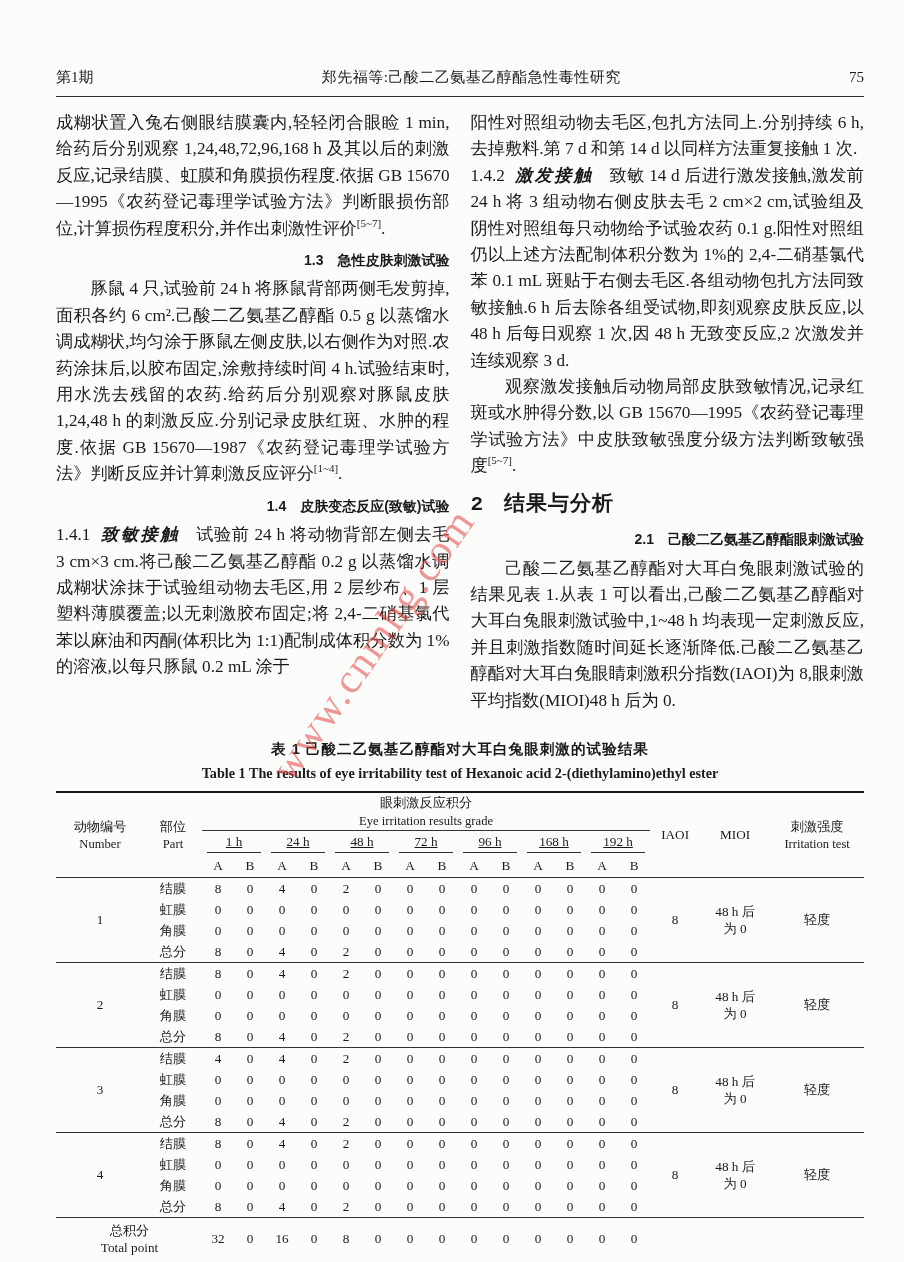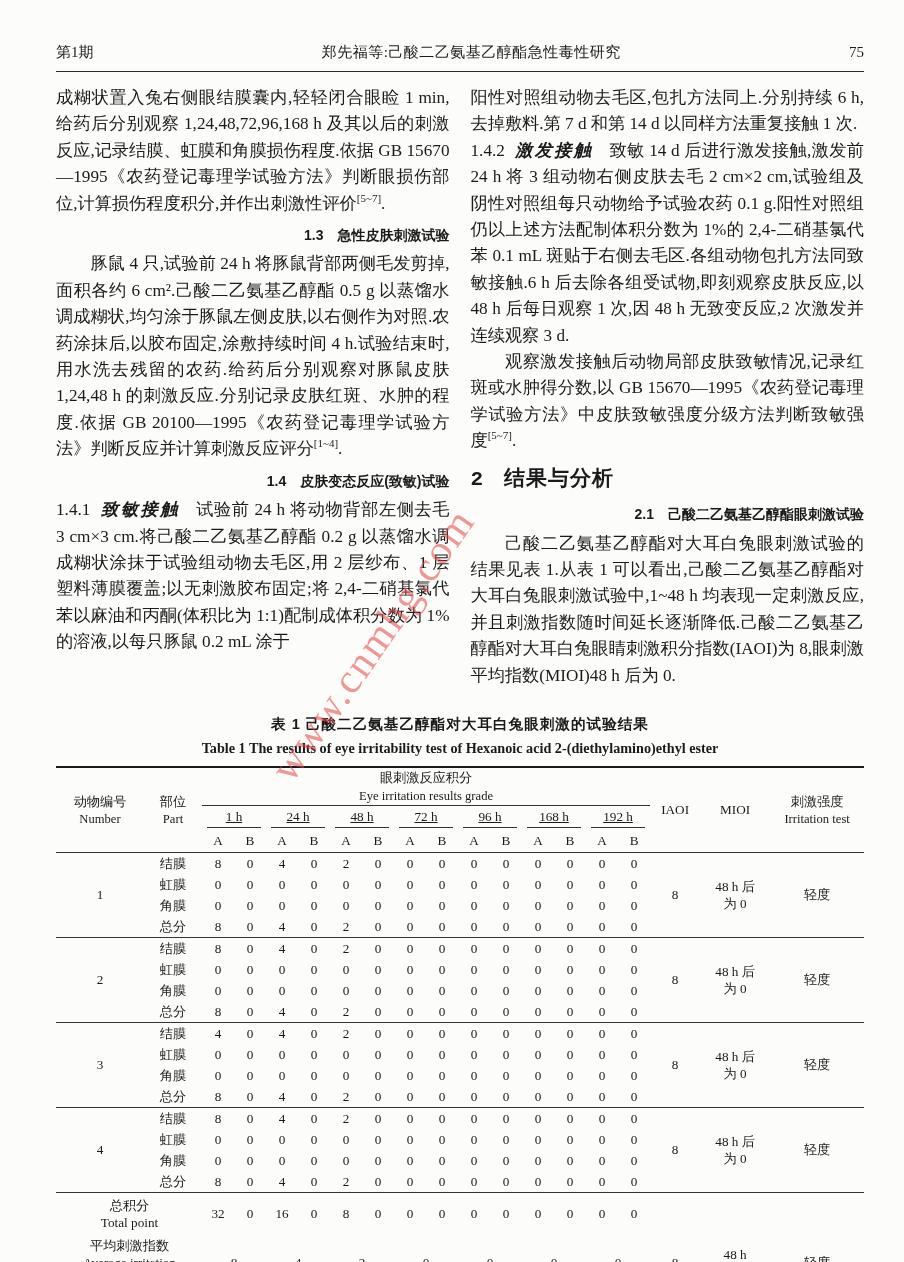--- a/index.html
+++ b/index.html
@@ -1,19 +1,19 @@
 <!DOCTYPE html>
 <html><head>
 <meta charset="utf-8">
 <style>
   html,body{margin:0;padding:0;background:#e8e8e6;}
   .page{
     position:relative;width:904px;height:1262px;margin:0 auto;
     background:#fcfcfa;color:#1a1a1a;box-sizing:border-box;
-    padding:43px 40px 0 56px;overflow:hidden;
+    padding:68px 40px 0 56px;overflow:hidden;
     font-family:"Liberation Serif","DejaVu Serif",serif;
   }
   
   .running-head{display:flex;align-items:baseline;font-size:15px;}
   .running-head .mid{flex:1;text-align:center;letter-spacing:.5px;}
   .head-rule{border:none;border-top:1.6px solid #2a2a2a;margin:9px 0 0 0;}
 
   
   .columns{display:flex;gap:21px;margin-top:13px;}
   .col{width:393.5px;font-size:17.2px;line-height:26.4px;text-align:justify;}
@@ -76,21 +76,21 @@
     <span>75</span>
   </div>
   <hr class="head-rule">
 
   <div class="watermark">www.cnmhg.com</div>
 
   <div class="columns">
     <div class="col">
       <p><span>成糊状置入兔右侧眼结膜囊内,轻轻闭合眼睑 1 min,给药后分别观察 1,24,48,72,96,168 h 及其以后的刺激反应,记录结膜、虹膜和角膜损伤程度.依据 GB 15670—1995《农药登记毒理学试验方法》判断眼损伤部位,计算损伤程度积分,并作出刺激性评价</span><sup>[5~7]</sup><span>.</span></p>
       <div class="sec-head"><span class="num">1.3</span><span>急性皮肤刺激试验</span></div>
-      <p class="indent"><span>豚鼠 4 只,试验前 24 h 将豚鼠背部两侧毛发剪掉,面积各约 6 cm².己酸二乙氨基乙醇酯 0.5 g 以蒸馏水调成糊状,均匀涂于豚鼠左侧皮肤,以右侧作为对照.农药涂抹后,以胶布固定,涂敷持续时间 4 h.试验结束时,用水洗去残留的农药.给药后分别观察对豚鼠皮肤 1,24,48 h 的刺激反应.分别记录皮肤红斑、水肿的程度.依据 GB 20100—1995《农药登记毒理学试验方法》判断反应并计算刺激反应评分</span><sup>[1~4]</sup><span>.</span></p>
+      <p class="indent"><span>豚鼠 4 只,试验前 24 h 将豚鼠背部两侧毛发剪掉,面积各约 6 cm².己酸二乙氨基乙醇酯 0.5 g 以蒸馏水调成糊状,均匀涂于豚鼠左侧皮肤,以右侧作为对照.农药涂抹后,以胶布固定,涂敷持续时间 4 h.试验结束时,用水洗去残留的农药.给药后分别观察对豚鼠皮肤 1,24,48 h 的刺激反应.分别记录皮肤红斑、水肿的程度.依据 GB 15670—1987《农药登记毒理学试验方法》判断反应并计算刺激反应评分</span><sup>[1~4]</sup><span>.</span></p>
       <div class="sec-head"><span class="num">1.4</span><span>皮肤变态反应(致敏)试验</span></div>
       <p><span class="runin-num">1.4.1</span><span class="runin-title">致敏接触</span><span>试验前 24 h 将动物背部左侧去毛 3 cm×3 cm.将己酸二乙氨基乙醇酯 0.2 g 以蒸馏水调成糊状涂抹于试验组动物去毛区,用 2 层纱布、1 层塑料薄膜覆盖;以无刺激胶布固定;将 2,4-二硝基氯代苯以麻油和丙酮(体积比为 1:1)配制成体积分数为 1%的溶液,以每只豚鼠 0.2 mL 涂于</span></p>
     </div>
 
     <div class="col">
       <p>阳性对照组动物去毛区,包扎方法同上.分别持续 6 h,去掉敷料.第 7 d 和第 14 d 以同样方法重复接触 1 次.</p>
       <p><span class="runin-num">1.4.2</span><span class="runin-title">激发接触</span><span>致敏 14 d 后进行激发接触,激发前 24 h 将 3 组动物右侧皮肤去毛 2 cm×2 cm,试验组及阴性对照组每只动物给予试验农药 0.1 g.阳性对照组仍以上述方法配制体积分数为 1%的 2,4-二硝基氯代苯 0.1 mL 斑贴于右侧去毛区.各组动物包扎方法同致敏接触.6 h 后去除各组受试物,即刻观察皮肤反应,以 48 h 后每日观察 1 次,因 48 h 无致变反应,2 次激发并连续观察 3 d.</span></p>
       <p class="indent"><span>观察激发接触后动物局部皮肤致敏情况,记录红斑或水肿得分数,以 GB 15670—1995《农药登记毒理学试验方法》中皮肤致敏强度分级方法判断致敏强度</span><sup>[5~7]</sup><span>.</span></p>
       <div class="h2-head"><span class="num">2</span><span>结果与分析</span></div>
       <div class="sec-head"><span class="num">2.1</span><span>己酸二乙氨基乙醇酯眼刺激试验</span></div>

